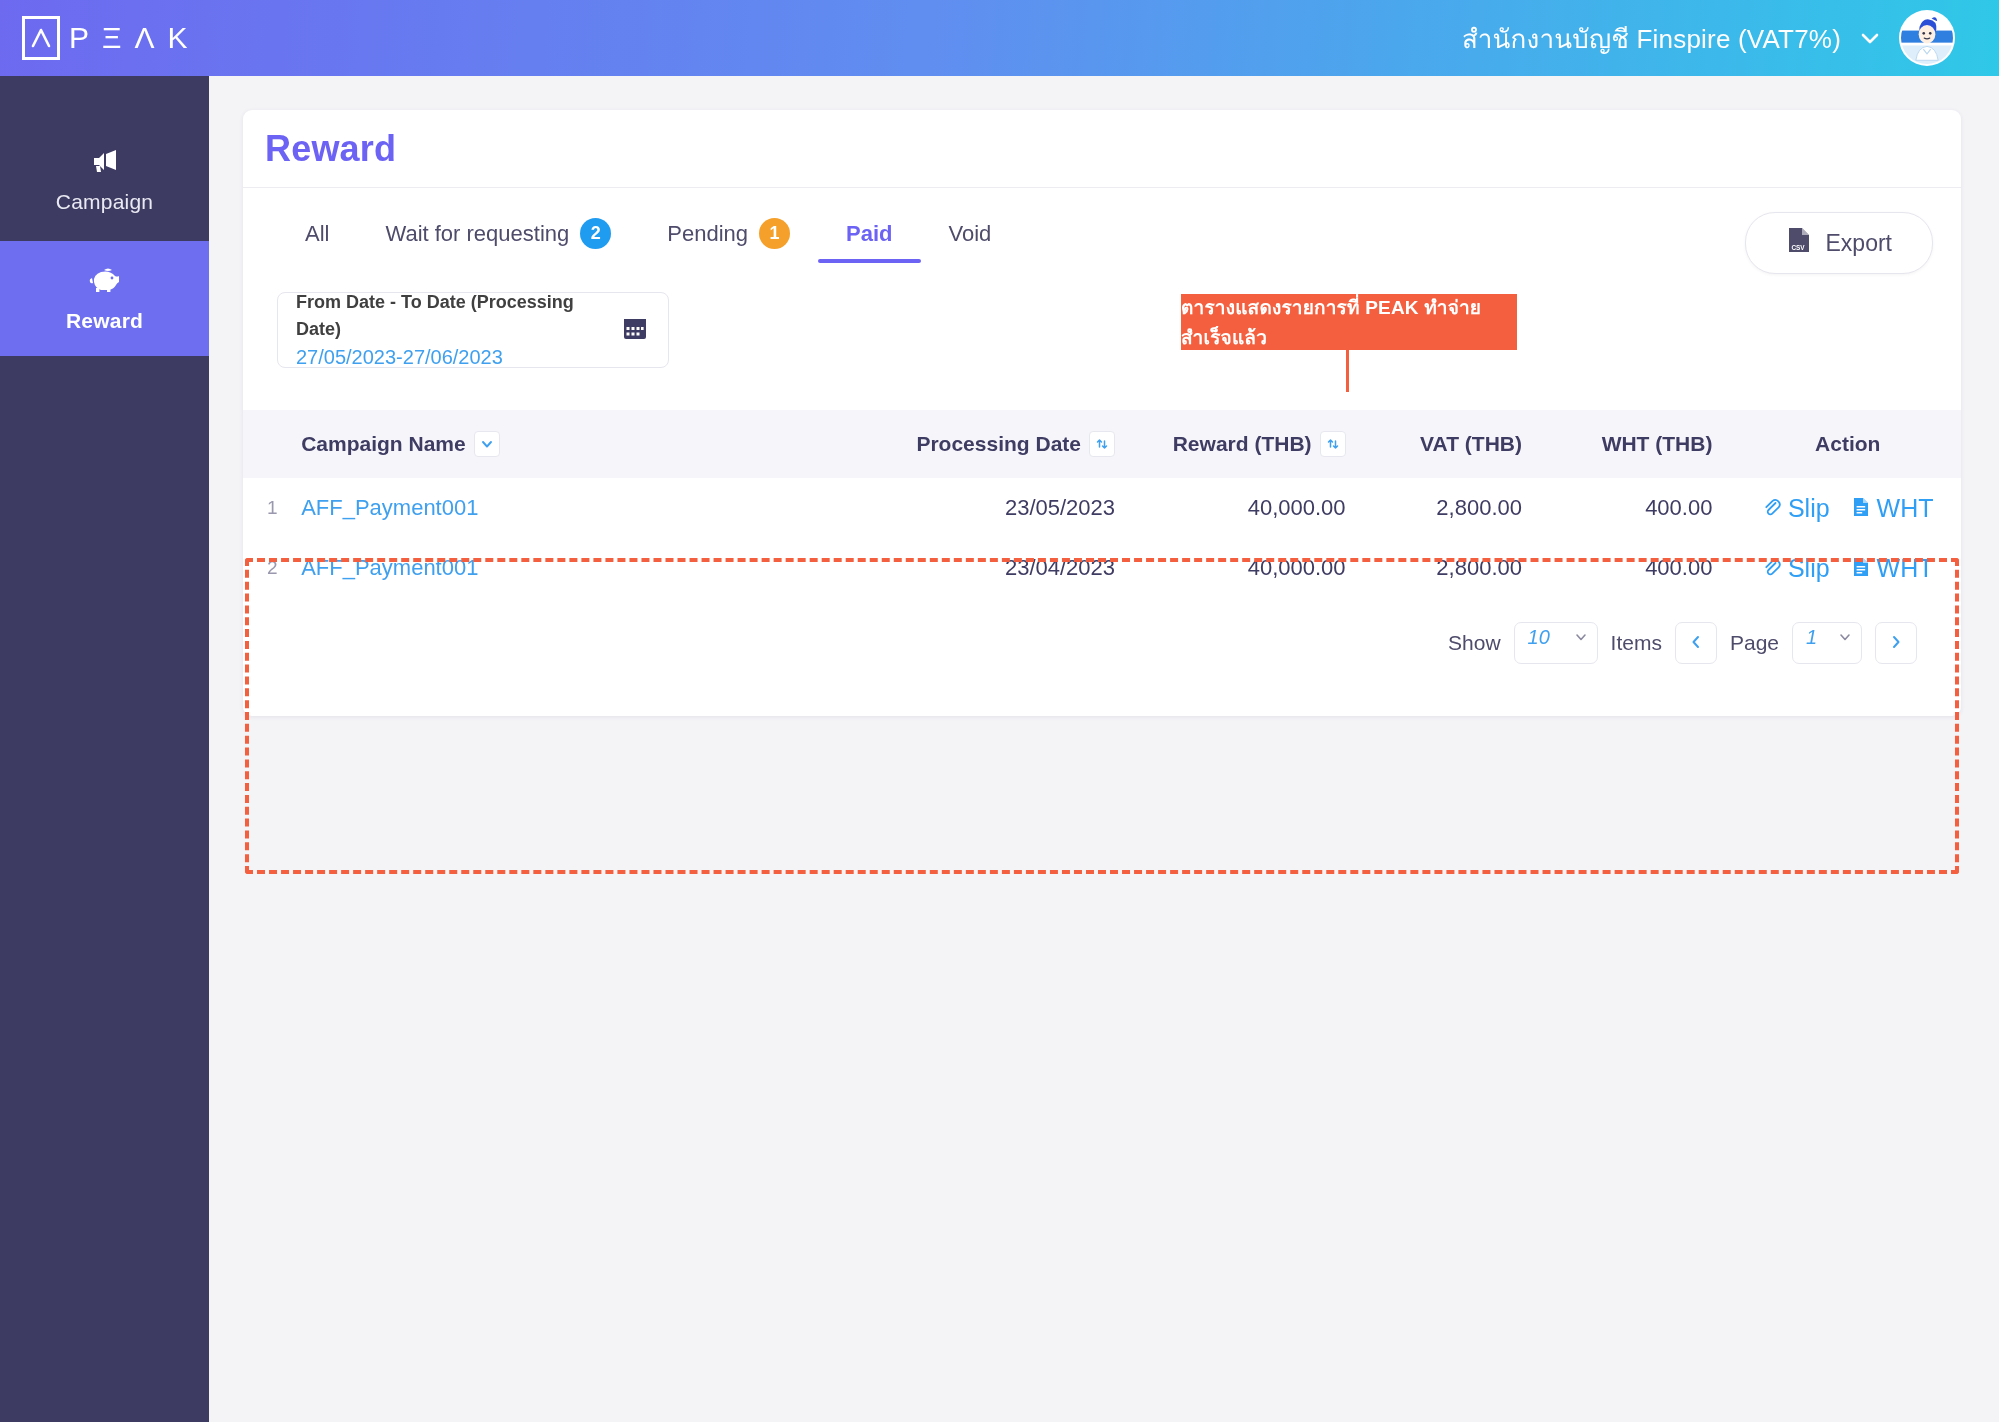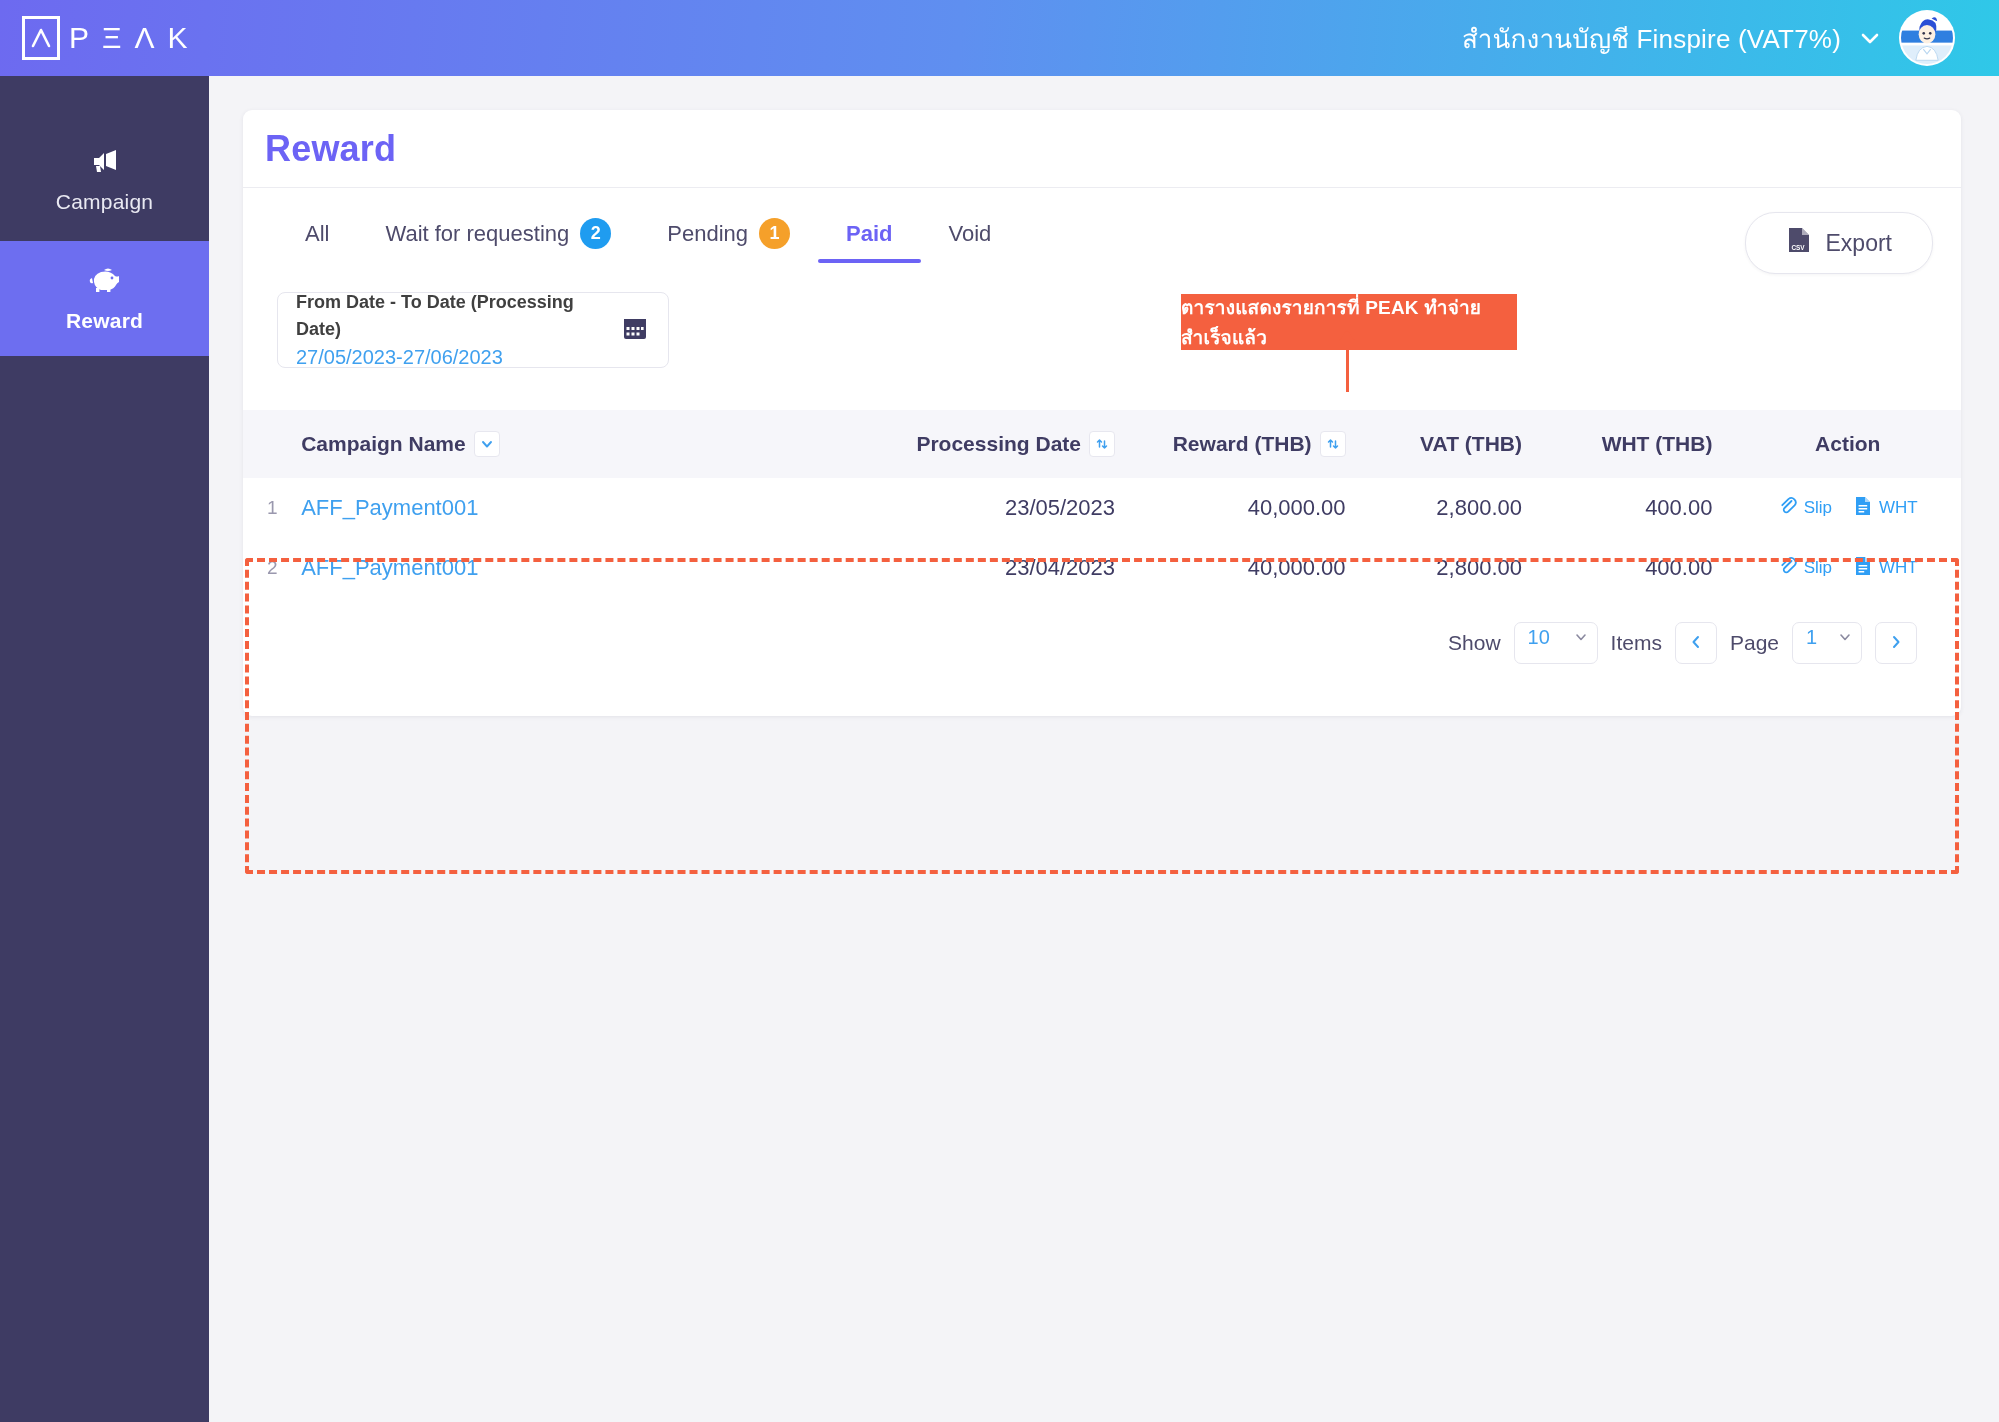--- a/index.html
+++ b/index.html
@@ -250,38 +250,39 @@
   td.c-name a { color: #3fa0ef; text-decoration: none; font-size: 22px; cursor: pointer; }
   td.c-date { width: 300px; padding-right: 8px; }
   td.c-rew  { width: 230px; padding-right: 8px; }
   td.c-vat  { width: 190px; padding-right: 22px; }
   td.c-wht  { width: 190px; padding-right: 22px; }
   td.c-act  { width: 226px; text-align: center; }
 
   .act-group { display: inline-flex; align-items: center; gap: 22px; justify-content: center; }
   .act-link {
     display: inline-flex; align-items: center; gap: 7px;
-    color: #2f9ef5; font-size: 17px; cursor: pointer; text-decoration: none;
+    color: #2f9ef5; font-size: 25px; cursor: pointer; text-decoration: none;
   }
 
   
   .pager {
     display: flex; align-items: center; justify-content: flex-end;
     gap: 13px;
     padding: 24px 44px 0 0;
     font-size: 21px; color: #4e4b6b;
   }
   .pg-select {
     width: 84px; height: 42px;
     border: 1px solid #e6e6ee; border-radius: 7px;
     background: #ffffff;
     display: flex; align-items: center; justify-content: space-between;
     padding: 0 9px 12px 13px;
     color: #3fa0ef; font-size: 20px;
     cursor: pointer;
+    font-style: italic;
   }
   .pg-select.narrow { width: 70px; }
   .pg-btn {
     width: 42px; height: 42px;
     border: 1px solid #e6e6ee; border-radius: 7px;
     background: #ffffff;
     display: flex; align-items: center; justify-content: center;
     cursor: pointer;
   }
 </style>

